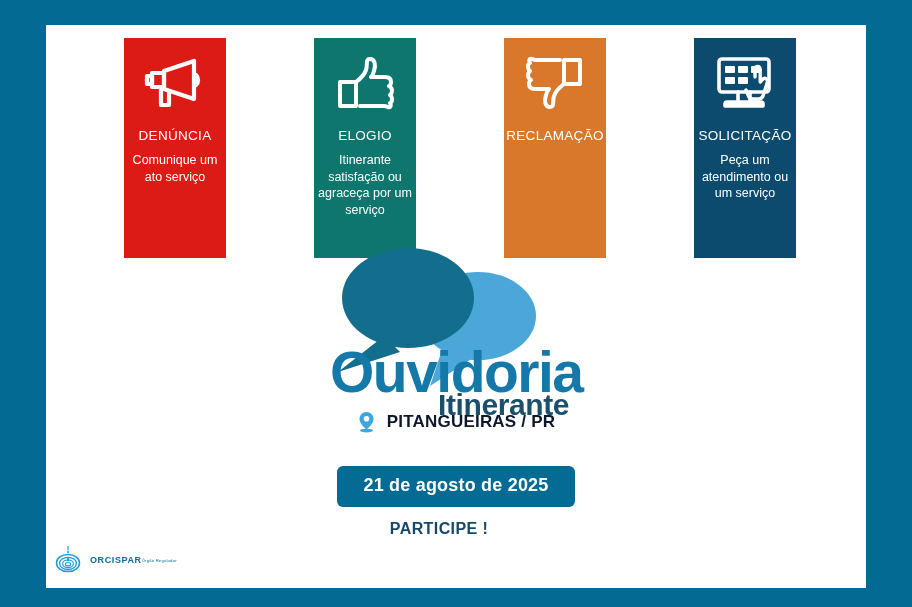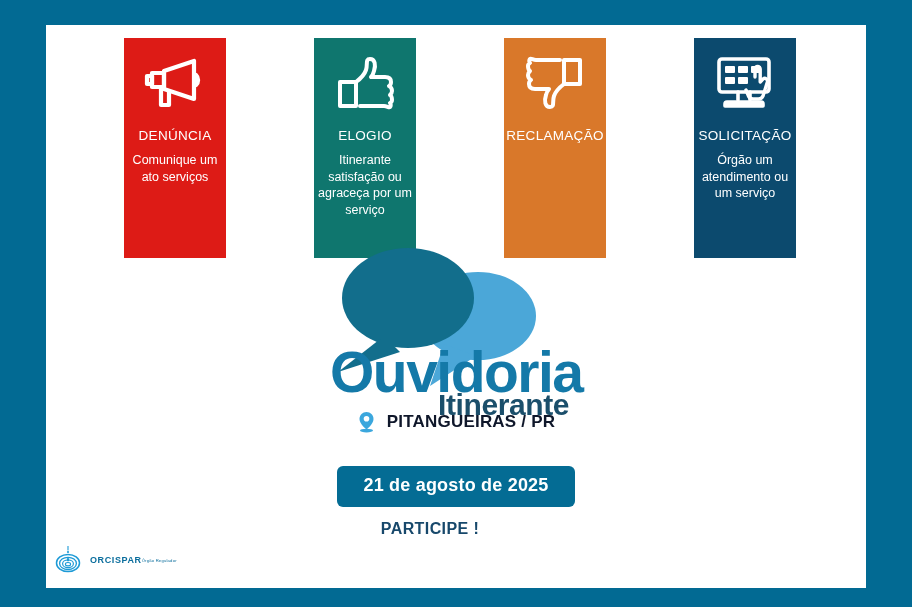--- a/index.html
+++ b/index.html
@@ -144,21 +144,21 @@
     font-family: "Liberation Sans", sans-serif;
     font-size: 18px;
     font-weight: bold;
     letter-spacing: 0.2px;
     cursor: pointer;
   }
 
   
   #participe {
     position: absolute;
-    left: 4px;
+    left: 13px;
     top: 495px;
     width: 760px;
     text-align: center;
     font-size: 16px;
     font-weight: bold;
     color: #17486b;
     letter-spacing: 0.4px;
   }
 
   
@@ -203,21 +203,21 @@
             <g fill="none" stroke="#ffffff" stroke-width="4.2" stroke-linejoin="round" stroke-linecap="round">
               <path d="M20 14 L50 4 L50 42 L20 32 Z"></path>
               <path d="M8 16 L20 16 L20 30 L8 30 Z"></path>
               <path d="M3 19 L8 19 L8 27 L3 27 Z"></path>
               <path d="M17 32 L17 48 L25 48 L25 34"></path>
               <path d="M52 18 a7 7 0 0 1 0 10"></path>
             </g>
           </svg>
         </div>
         <div class="card-title">DENÚNCIA</div>
-        <div class="card-desc">Comunique um ato serviços</div>
+        <div class="card-desc">Comunique um ato serviço</div>
       </div>
 
       <div class="card" id="card1" style="background: #0f766e;">
         <div class="card-icon">
           <svg width="58" height="54" viewBox="0 0 58 54">
             <g fill="none" stroke="#ffffff" stroke-width="4" stroke-linejoin="round" stroke-linecap="round">
               <path d="M4 26 L20 26 L20 50 L4 50 Z"></path>
               <path d="M20 26 C20 26 28 20 30 14 C32 8 29 3 34 3 C39 3 40 9 38 15 C37 19 35 21 35 21 L49 21 C53 21 55 23 55 26 C55 29 53 30 53 30 C55 31 56 33 56 35 C56 37 54 39 54 39 C56 40 56 42 56 44 C56 46 54 47 54 47 C55 48 55 50 54 51 C53 52 51 50 48 50 L24 50"></path>
             </g>
           </svg>
@@ -253,21 +253,21 @@
               <rect x="37" y="10" width="10" height="7" rx="1"></rect>
               <rect x="11" y="21" width="10" height="7" rx="1"></rect>
               <rect x="24" y="21" width="10" height="7" rx="1"></rect>
             </g>
             <g fill="none" stroke="#ffffff" stroke-width="3.4" stroke-linejoin="round" stroke-linecap="round">
               <path d="M41 21 L41 13 a2.6 2.6 0 0 1 5.2 0 L46.2 26 L49 23 a2.8 2.8 0 0 1 4.4 3 L49 40 a5 5 0 0 1 -4.6 3 L39 43 a5 5 0 0 1 -4.4 -2.6 L32 34"></path>
             </g>
           </svg>
         </div>
         <div class="card-title">SOLICITAÇÃO</div>
-        <div class="card-desc">Órgão um atendimento ou um serviço</div>
+        <div class="card-desc">Peça um atendimento ou um serviço</div>
       </div>
     </div>
 
     <div id="logo-block">
       <div id="logo-mark">
         <svg width="268" height="175" viewBox="0 0 268 175">
 
           <g id="bubble-light">
             <ellipse cx="152" cy="76" rx="58" ry="44" fill="#4ba7d8"></ellipse>
             <path d="M118 104 L104 146 L150 116 Z" fill="#4ba7d8"></path>

